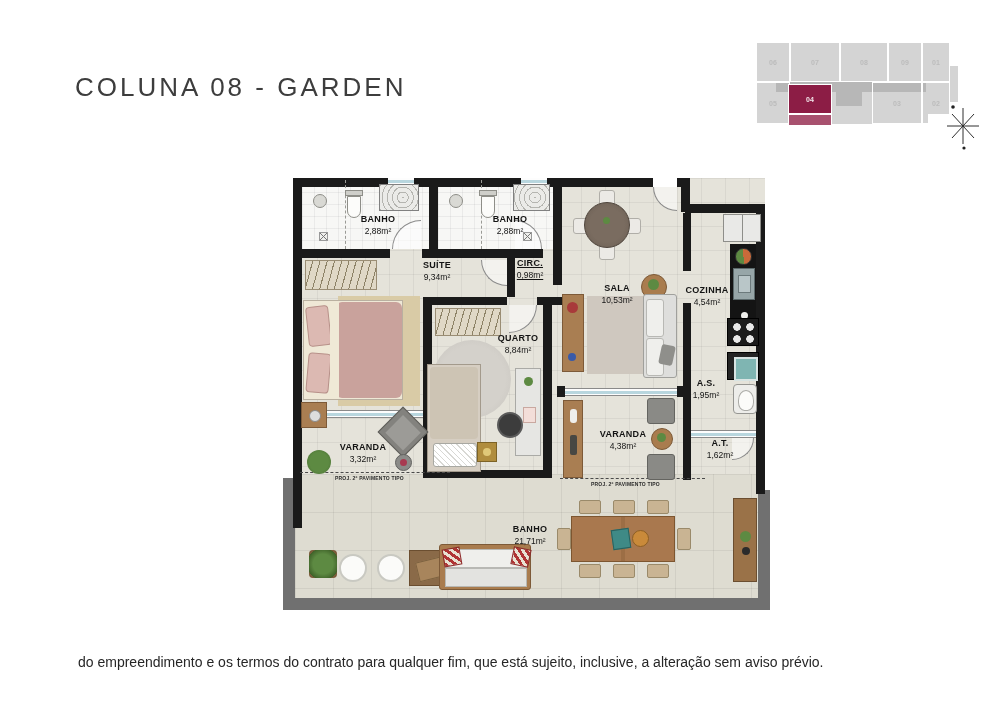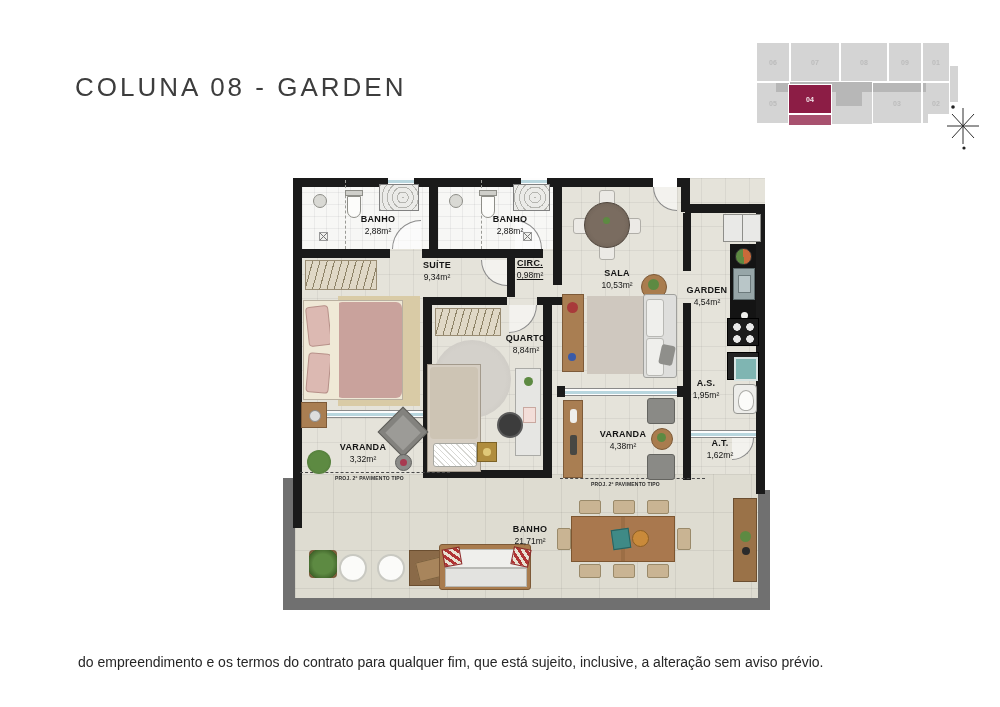--- a/index.html
+++ b/index.html
@@ -304,29 +304,29 @@
     <span class="ra">2,88m²</span>
   </div>
   <div class="room-label" style="left:99px;top:92px;">
     <span class="rn">SUÍTE</span>
     <span class="ra">9,34m²</span>
   </div>
   <div class="room-label" style="left:192px;top:90px;text-decoration:underline;">
     <span class="rn">CIRC.</span>
     <span class="ra">0,98m²</span>
   </div>
-  <div class="room-label" style="left:279px;top:100px;">
+  <div class="room-label" style="left:279px;top:115px;">
     <span class="rn">SALA</span>
     <span class="ra">10,53m²</span>
   </div>
   <div class="room-label" style="left:369px;top:117px;">
-    <span class="rn">GARDEN</span>
+    <span class="rn">COZINHA</span>
     <span class="ra">4,54m²</span>
   </div>
-  <div class="room-label" style="left:188px;top:165px;">
+  <div class="room-label" style="left:180px;top:165px;">
     <span class="rn">QUARTO</span>
     <span class="ra">8,84m²</span>
   </div>
   <div class="room-label" style="left:368px;top:210px;">
     <span class="rn">A.S.</span>
     <span class="ra">1,95m²</span>
   </div>
   <div class="room-label" style="left:25px;top:274px;">
     <span class="rn">VARANDA</span>
     <span class="ra">3,32m²</span>

